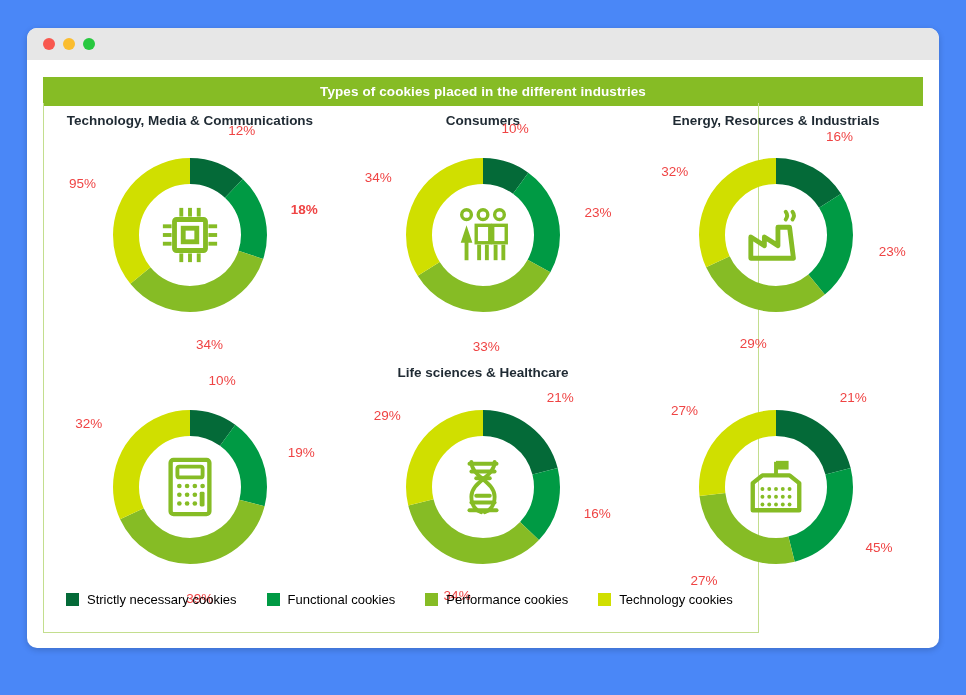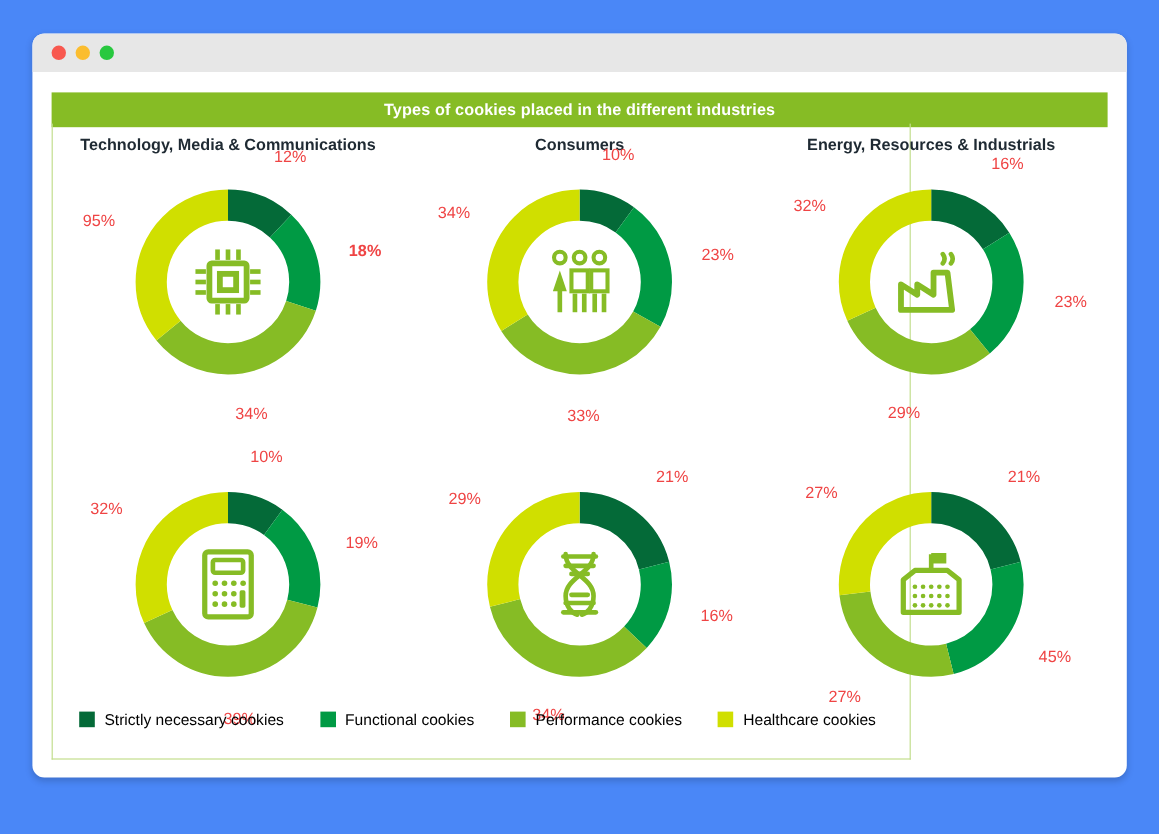--- a/index.html
+++ b/index.html
@@ -221,20 +221,21 @@
     <rect x="42" y="37" width="5" height="15" rx="1.5"></rect>
   </svg>
               </div>
               <div class="plabel" style="left: 120.138px; top: -10.9099px; transform: translate(-50%, -100%);">10%</div>
               <div class="plabel" style="left: 185.852px; top: 52.7713px; transform: translate(0%, -50%);">19%</div>
               <div class="plabel" style="left: 97.7873px; top: 191.538px; transform: translate(-50%, 0%);">39%</div>
               <div class="plabel" style="left: 0.189896px; top: 32.274px; transform: translate(-100%, -100%);">32%</div>
             </div>
           </div>
           <div class="cell" style="left: 293px; top: 252px;">
+            <div class="cell-title">Life sciences &amp; Healthcare</div>
             <div class="chartbox">
               <svg viewBox="0 0 176 176">
                 <circle cx="88" cy="88" r="64" fill="none" stroke="#046a38" stroke-width="26" stroke-dasharray="84.45 317.68" stroke-dashoffset="0.00" transform="rotate(-90 88 88)"></circle>
                 <circle cx="88" cy="88" r="64" fill="none" stroke="#009a44" stroke-width="26" stroke-dasharray="64.34 337.78" stroke-dashoffset="-84.45" transform="rotate(-90 88 88)"></circle>
                 <circle cx="88" cy="88" r="64" fill="none" stroke="#86bc25" stroke-width="26" stroke-dasharray="136.72 265.40" stroke-dashoffset="-148.79" transform="rotate(-90 88 88)"></circle>
                 <circle cx="88" cy="88" r="64" fill="none" stroke="#d0df00" stroke-width="26" stroke-dasharray="116.62 285.51" stroke-dashoffset="-285.51" transform="rotate(-90 88 88)"></circle>
               </svg>
               <div class="centericon">
                 <svg viewBox="0 0 64 64" fill="none" stroke="#86bc25" stroke-width="4" stroke-linecap="round">
     <path d="M20 6 C20 22 44 26 44 42 C44 52 38 57 34 58"></path>
@@ -298,19 +299,19 @@
           <div class="legend-item">
             <span class="swatch" style="background: rgb(0, 154, 68);"></span>
             <span class="legend-label">Functional cookies</span>
           </div>
           <div class="legend-item">
             <span class="swatch" style="background: rgb(134, 188, 37);"></span>
             <span class="legend-label">Performance cookies</span>
           </div>
           <div class="legend-item">
             <span class="swatch" style="background: rgb(208, 223, 0);"></span>
-            <span class="legend-label">Healthcare cookies</span>
+            <span class="legend-label">Technology cookies</span>
           </div>
         </div>
     </div>
 
   </div>
 </div>
 
 </body></html>

